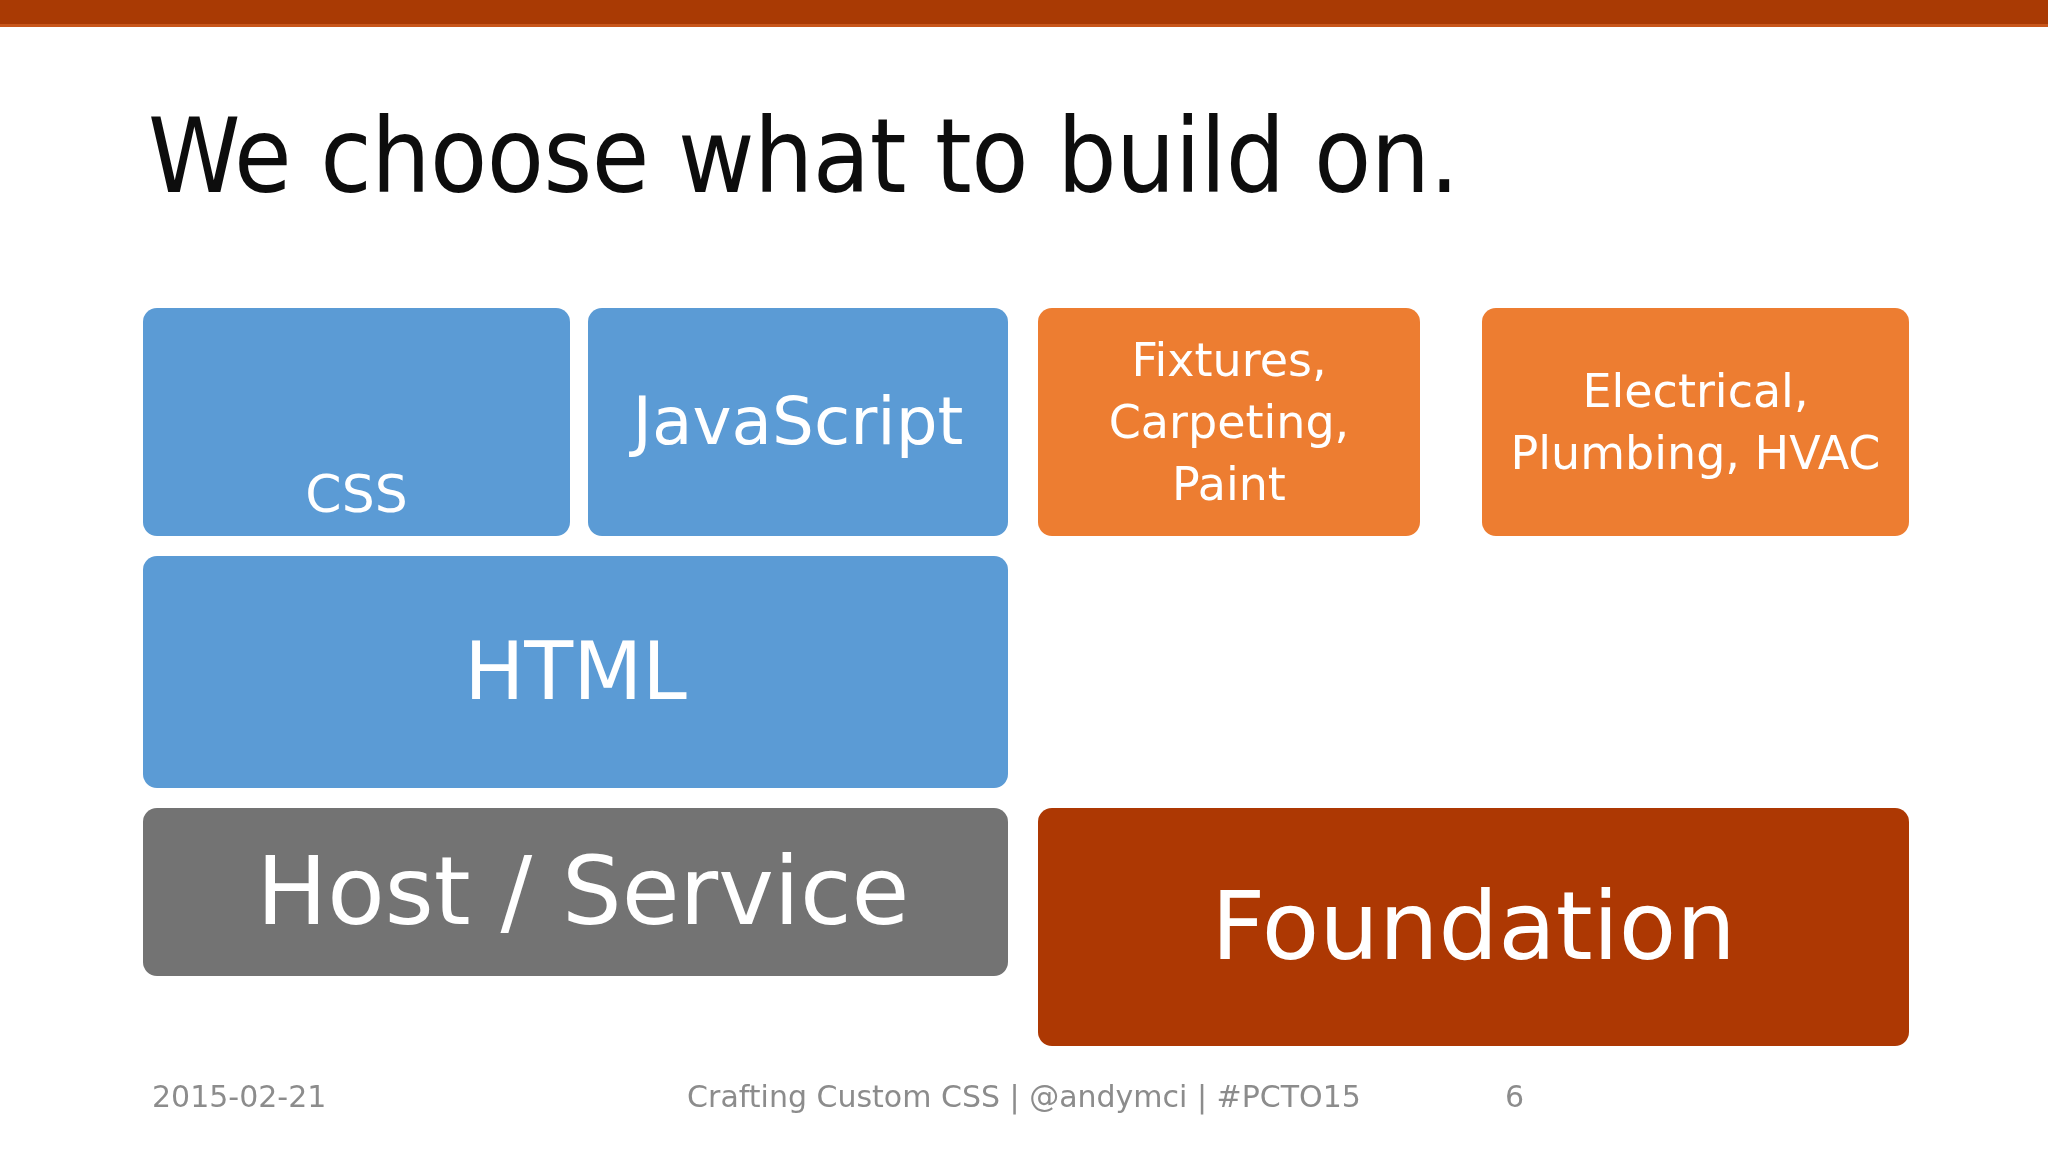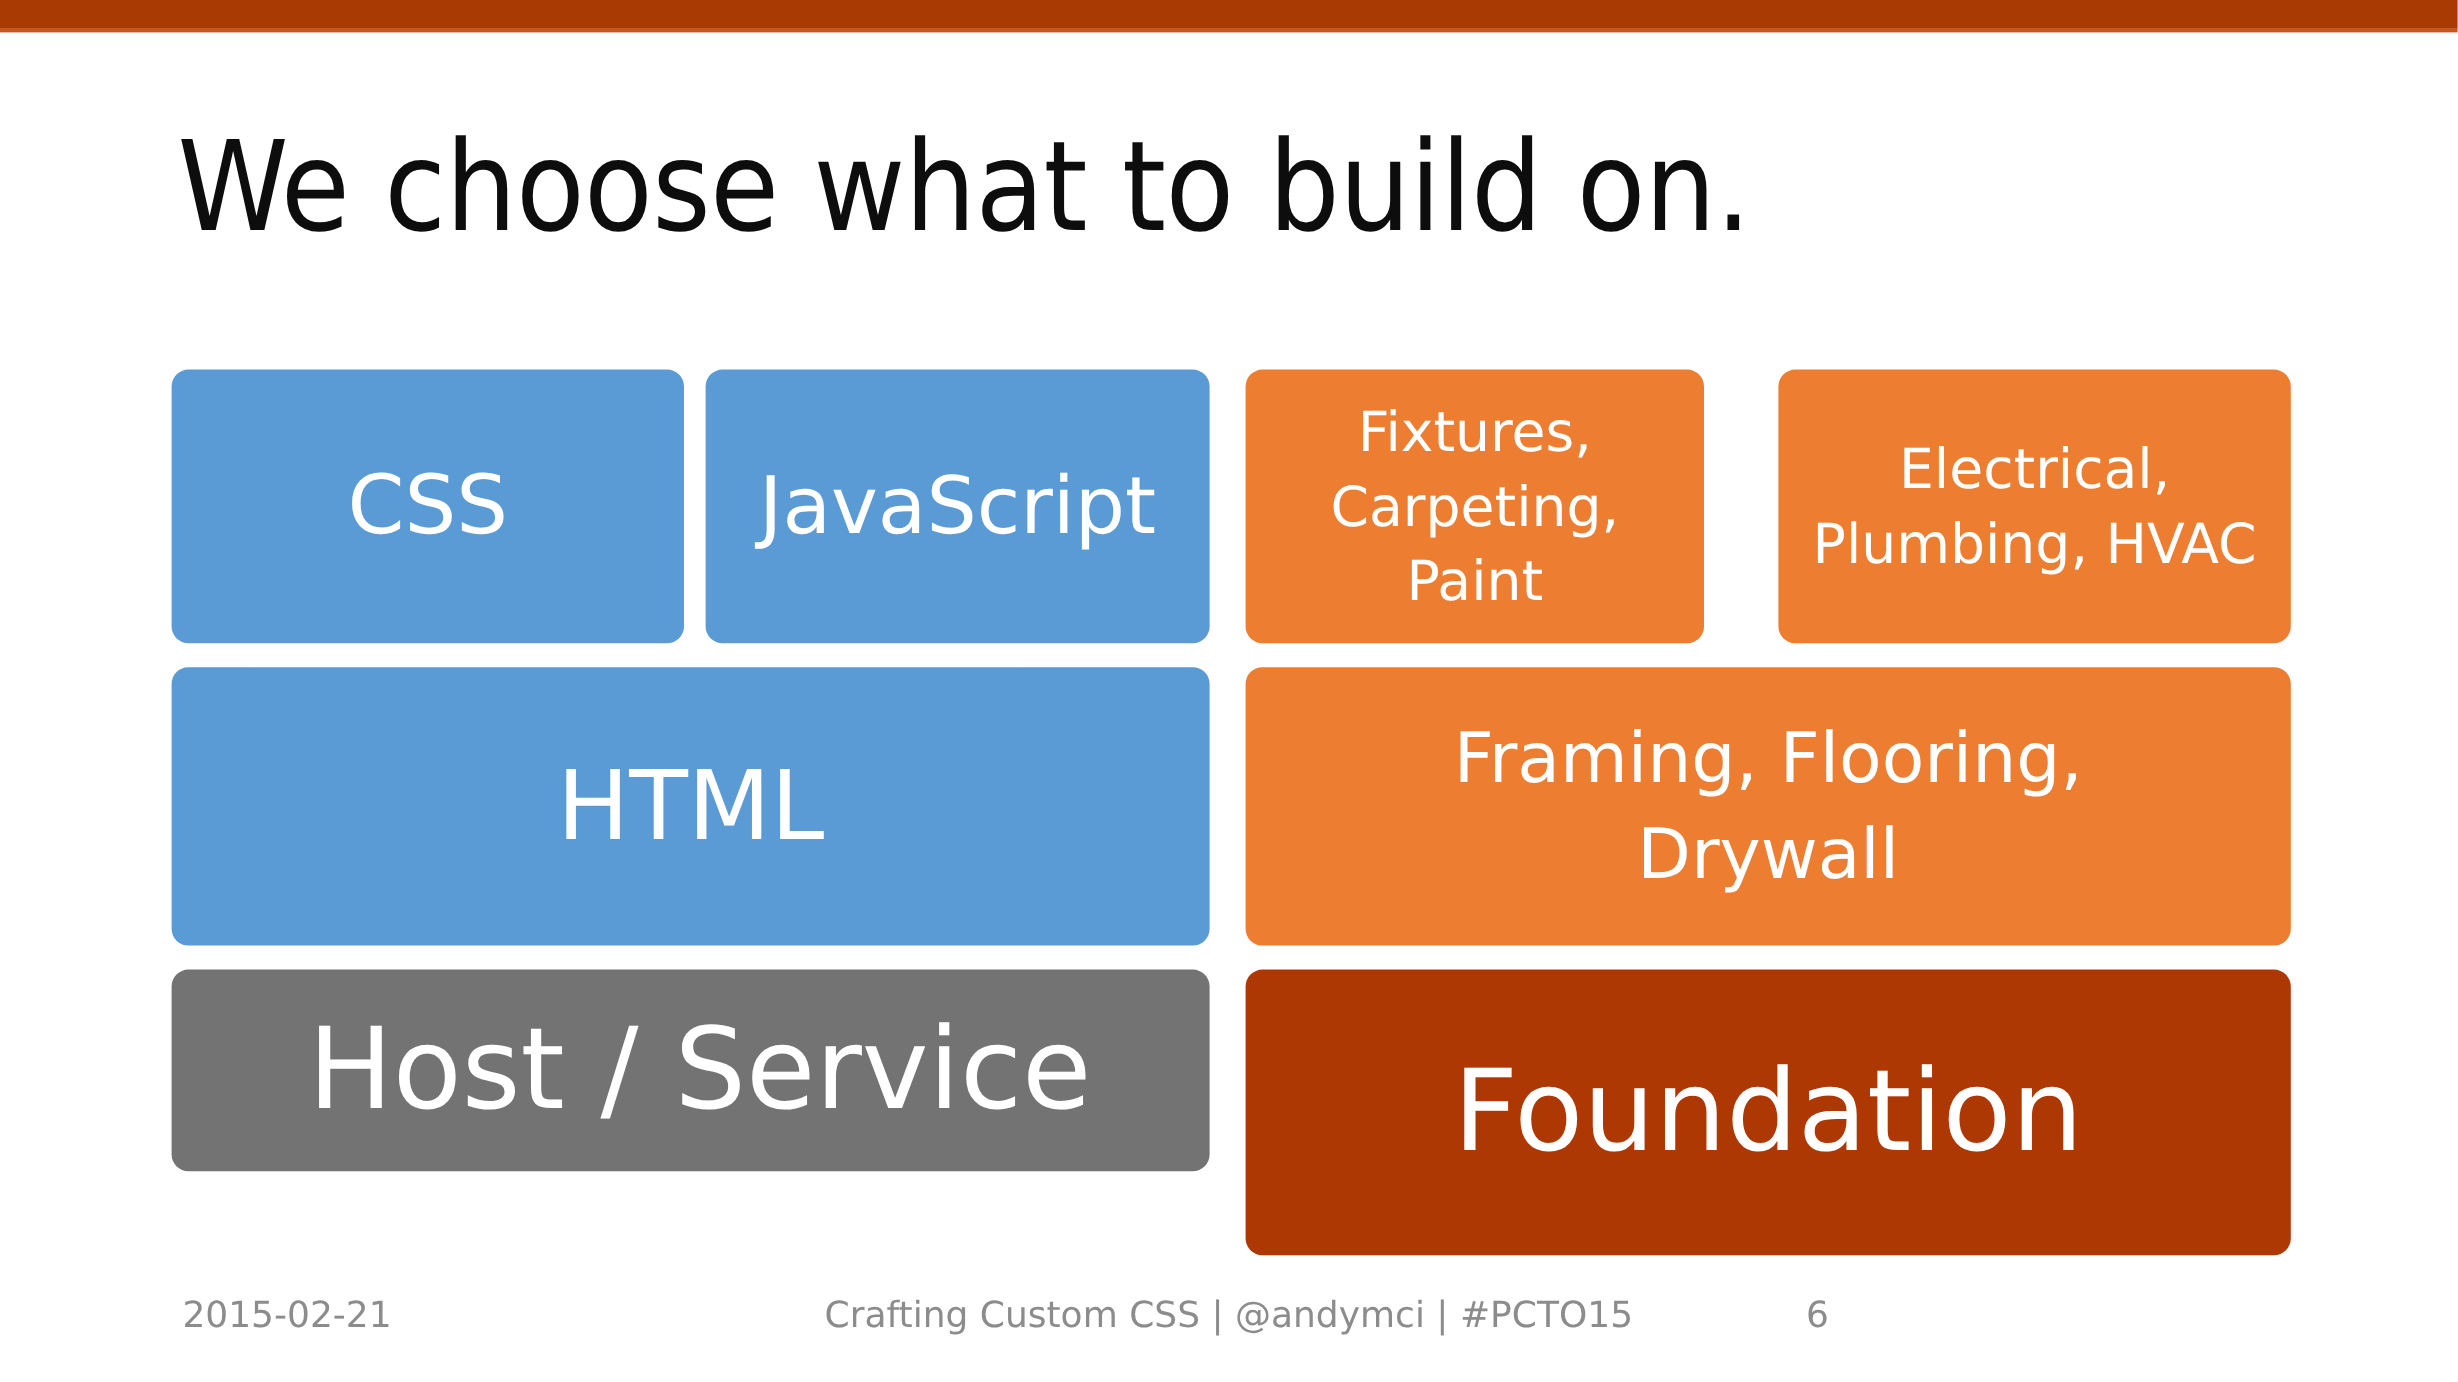--- a/index.html
+++ b/index.html
@@ -81,22 +81,23 @@
   .box .txt {
     display: block;
     width: 100%;
     white-space: pre-line;
   }
 
   
   #box-css {
     left: 143px;  top: 308px;  width: 427px;  height: 228px;
     background: #5B9BD5;
-    font-size: 68px;
+    font-size: 52px;
     line-height: 76px;
+    align-items: flex-end;
   }
   #box-javascript {
     left: 588px; top: 308px;  width: 420px;  height: 228px;
     background: #5B9BD5;
     font-size: 66px;
     line-height: 76px;
   }
   #box-fixtures {
     left: 1038px; top: 308px; width: 382px;  height: 228px;
     background: #ED7D31;
@@ -197,24 +198,20 @@
     <div class="box" id="box-fixtures">
       <span class="txt">Fixtures,
 Carpeting, Paint</span>
     </div>
 
     <div class="box" id="box-electrical">
       <span class="txt">Electrical,
 Plumbing, HVAC</span>
     </div>
 
-    <div class="box" id="box-framing">
-      <span class="txt">Framing, Flooring,
-Drywall</span>
-    </div>
 
     <div class="box" id="box-foundation">
       <span class="txt">Foundation</span>
     </div>
 
   </div>
 
   <div id="footer">
     <span id="footer-date">2015-02-21</span>
     <span id="footer-center">Crafting Custom CSS | @andymci | #PCTO15</span>

